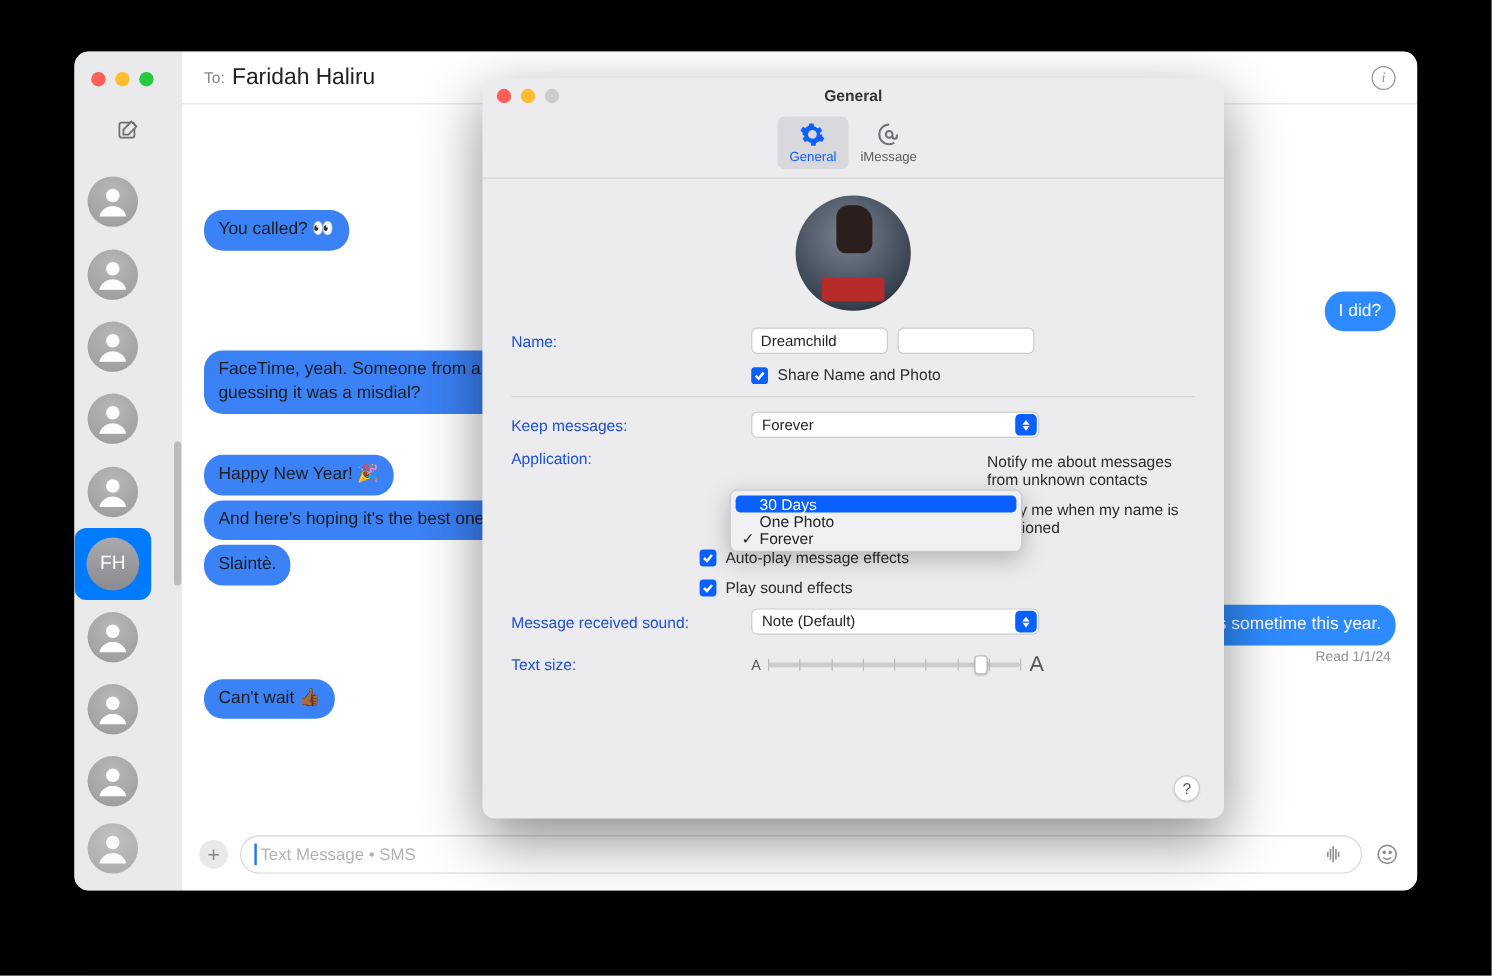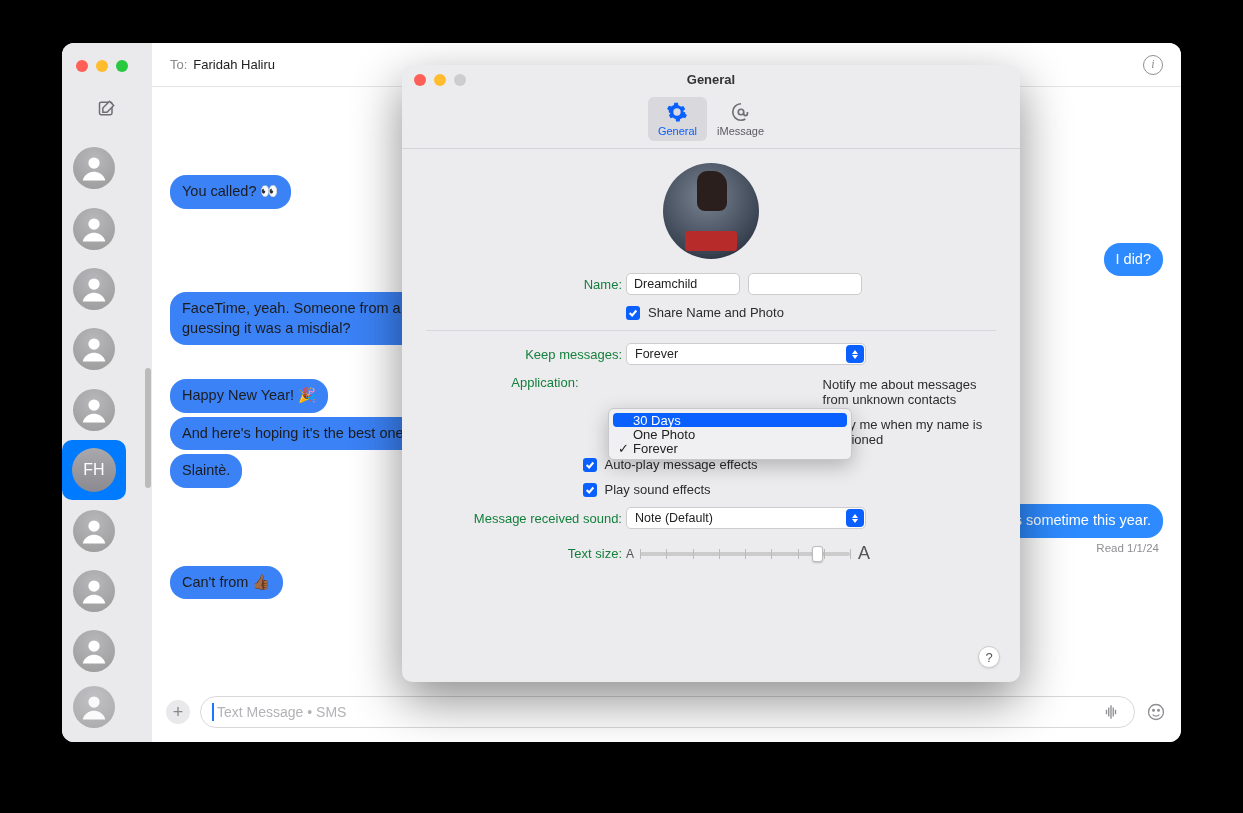--- a/index.html
+++ b/index.html
@@ -17,21 +17,21 @@
   .conv-item { width: 64px; height: 64px; margin-bottom: 0px; display:flex; align-items:center; justify-content:center; border-radius: 10px; }
   .conv-item.selected { background: #007aff; }
   .avatar-gray { width: 42px; height: 42px; border-radius: 21px; background: radial-gradient(circle at 50% 30%, #b8b8bc 0%, #999 100%); display:flex; align-items:center; justify-content:center; }
   .avatar-gray svg { width: 30px; height: 30px; fill: #fff; }
   .avatar-initials { width: 44px; height: 44px; border-radius: 22px; background: linear-gradient(#a8a8ad,#8a8a90); color:#fff; font-weight:500; font-size:16px; display:flex; align-items:center; justify-content:center; }
   .scrollbar-sidebar { position:absolute; right:0; top:325px; width:8px; height:160px; }
   .scrollbar-thumb { width:6px; height:120px; background:#bbb; border-radius:3px; margin-left:1px;}
   .main { flex:1; display:flex; flex-direction:column; background:#fff; position:relative;gap:24px; }
   .header { height:44px; border-bottom: 1px solid #e5e5e7; display:flex; align-items:center; padding: 0 18px; }
   .to-label { color:#888; font-size:13px; margin-right:6px;}
-  .to-value { color:#222; font-size:13px; }
+  .to-value { color:#222; font-size:19px; }
   .info-btn { margin-left:auto; width:20px; height:20px; border:1.3px solid #8e8e93; border-radius:50%; color:#8e8e93; font-size:12px; display:flex; align-items:center; justify-content:center; font-family: Georgia, serif; font-style: italic;}
   .messages { flex:1; position:relative; padding: 10px 18px 12px 18px; overflow:hidden; }
   .bubble-row { display:flex; margin-bottom:4px; }
   .bubble-row.left { justify-content:flex-start; }
   .bubble-row.right { justify-content:flex-end; }
   .bubble { max-width: 560px; padding: 7px 12px; border-radius: 16px; font-size: 14.5px; line-height: 1.35; position:relative; }
   .bubble.gray { background:#3b82f6; color:#1c1c1e; }
   .bubble.blue { background:#2e8bff; color:#fff; }
   .bubble-row + .bubble-row { margin-top: 4px; }
   .group-gap { height: 30px; }
@@ -55,21 +55,21 @@
   .prefs-toolbar { height:56px; display:flex; gap: 0; align-items:flex-start; justify-content:center; border-bottom:1px solid #d4d4d8; padding-top:4px;}
   .prefs-tab { padding: 4px 10px 4px 10px; display:flex; flex-direction:column; align-items:center; gap:2px; border-radius:6px; }
   .prefs-tab.active { background:#d8d8dd; }
   .prefs-tab .tlabel { font-size:11px; color:#5b5b60;}
   .prefs-tab.active .tlabel { color:#0a60ff;}
   .prefs-body { flex:1; padding: 14px 24px 14px 24px; position:relative;}
   .profile-pic { width: 96px; height:96px; border-radius: 48px; margin: 0 auto 14px auto; background: radial-gradient(circle at 45% 35%, #7a8390, #394251 70%, #11161e); position:relative; overflow:hidden;}
   .profile-pic::after { content:""; position:absolute; bottom:8px; left:22px; width:52px; height:20px; background:#b82b2b; border-radius:3px; }
   .profile-pic::before { content:""; position:absolute; top:8px; left:34px; width:30px; height:40px; background:#2a1f1c; border-radius: 10px 14px 8px 8px; }
   .form-row { display:flex; align-items:center; margin-bottom: 10px;}
-  .form-label { width: 200px; text-align:right; padding-right: 4px; font-size:13px; color:#15803d;}
+  .form-label { width: 200px; text-align:left; padding-right: 4px; font-size:13px; color:#1d4ed8;}
   .text-input { height: 22px; width: 114px; background:#fff; border:1px solid #ccc; border-radius: 5px; padding: 0 7px; font-size: 12.5px; display:flex; align-items:center; color:#222;}
   .checkbox { width:14px; height:14px; border-radius:3px; background:#0a60ff; display:inline-flex; align-items:center; justify-content:center; margin-right:8px;}
   .checkbox svg { width:10px; height:10px; stroke:#fff; stroke-width:2.5; fill:none;}
   .check-text { font-size:13px; color:#2c2c2e; }
   .select { height:22px; background:#fff; border:1px solid #ccc; border-radius:5px; display:flex; align-items:center; padding-left:8px; font-size:12.5px; color:#222; position:relative; width:240px;}
   .select .arrows { position:absolute; right:1px; top:1px; bottom:1px; width:18px; background:#0a60ff; border-radius:4px; display:flex; flex-direction:column; align-items:center; justify-content:center; gap:1px;}
   .select .arrows span { width:0;height:0; border-left:3.5px solid transparent; border-right:3.5px solid transparent;}
   .select .arrows .up{ border-bottom:4px solid #fff;}
   .select .arrows .down{ border-top:4px solid #fff;}
   .divider { height:1px; background:#d8d8dc; margin: 8px 0 12px 0;}
@@ -212,21 +212,21 @@
       <div class="bubble-row left">
           <div class="bubble gray">Slaintè.</div>
         </div>
       <div class="small-gap"></div>
       <div class="bubble-row right">
           <div class="bubble blue">Happy New Year! Hoping to see you in Lagos sometime this year.</div>
         </div>
       <div class="read-receipt">Read 1/1/24</div>
       <div class="small-gap"></div>
       <div class="bubble-row left">
-          <div class="bubble gray">Can't from 👍🏾</div>
+          <div class="bubble gray">Can't wait 👍🏾</div>
         </div>
     </div>
     <div class="compose-bar">
       <div class="attach-btn">+</div>
       <div class="input-field">
         <div class="input-cursor"></div>
         <span style="margin-left:4px">Text Message • SMS</span>
         <div style="margin-left:auto;display:flex;gap:8px;align-items:center">
           <div class="memo-btn">
               <svg viewBox="0 0 24 24" width="18" height="18" fill="none" stroke="#8e8e93" stroke-width="1.8">

